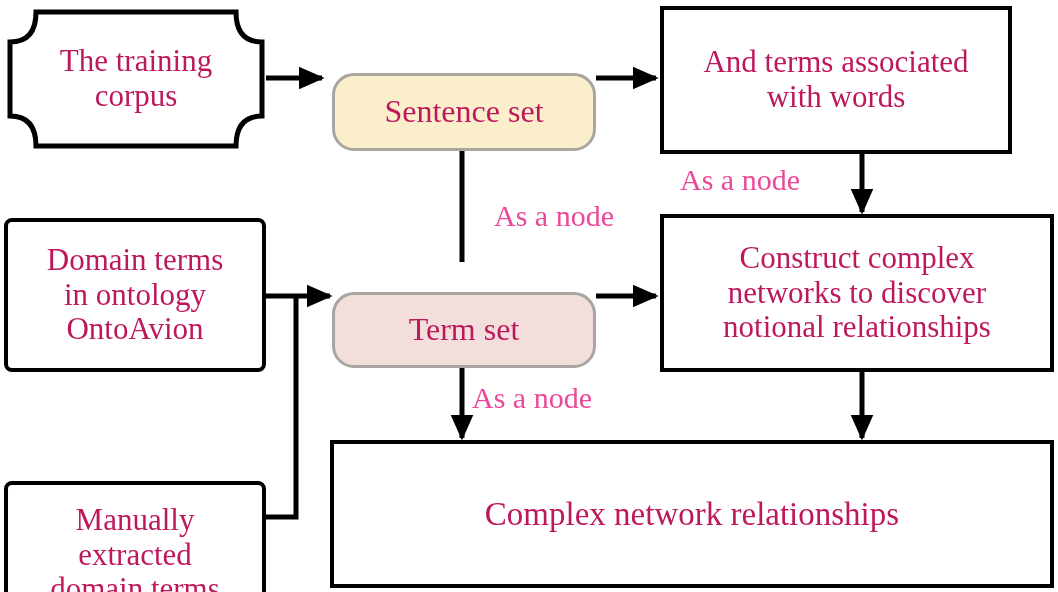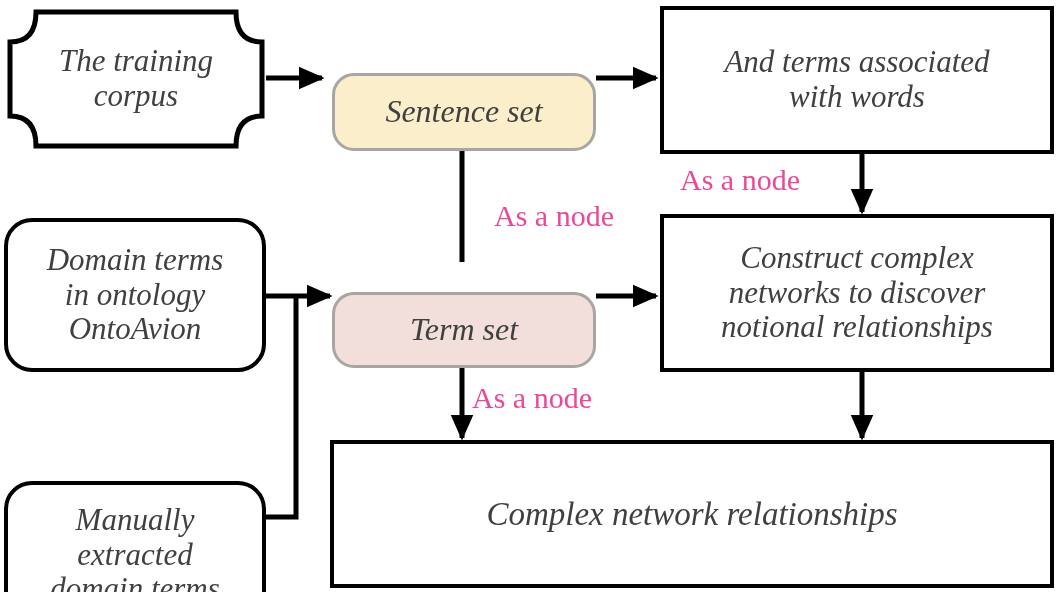--- a/index.html
+++ b/index.html
@@ -24,40 +24,39 @@
     width: 1058px;
     height: 592px;
   }
   .node {
     position: absolute;
     display: flex;
     align-items: center;
     justify-content: center;
     text-align: center;
     box-sizing: border-box;
-    color: #404040;
+    color: #be185d;
     line-height: 1.12;
     z-index: 3;
-    font-style: italic;
   }
   .node .node-label {
     display: block;
     white-space: pre-line;
     padding: 0 8px;
   }
   
   .node-rect {
     background: #ffffff;
     border: 4px solid #000000;
   }
   
   .node-round {
     background: #ffffff;
     border: 4px solid #000000;
-    border-radius: 28px;
+    border-radius: 8px;
   }
   
   .node-fill {
     border: 3px solid #a8a5a2;
     border-radius: 22px;
     margin-top: 33px;
   }
   
   .node-doc {
     background: #ffffff;
@@ -118,21 +117,21 @@
                Q 30 34 30 4 Z" fill="#ffffff" stroke="#000000" stroke-width="5"></path>
     </svg>
     <span class="node-label doc-text">The training
 corpus</span>
   </div>
 
   <div class="node node-fill" style="left:332px; top:40px; width:264px; height:78px; font-size:32px; background:#fbefcb;">
     <span class="node-label">Sentence set</span>
   </div>
 
-  <div class="node node-rect" style="left:660px; top:6px; width:394px; height:148px; font-size:31px;">
+  <div class="node node-rect" style="left:660px; top:6px; width:352px; height:148px; font-size:31px;">
     <span class="node-label">And terms associated
 with words</span>
   </div>
 
   <div class="node node-round" style="left:4px; top:218px; width:262px; height:154px; font-size:31px;">
     <span class="node-label">Domain terms
 in ontology
 OntoAvion</span>
   </div>
 

